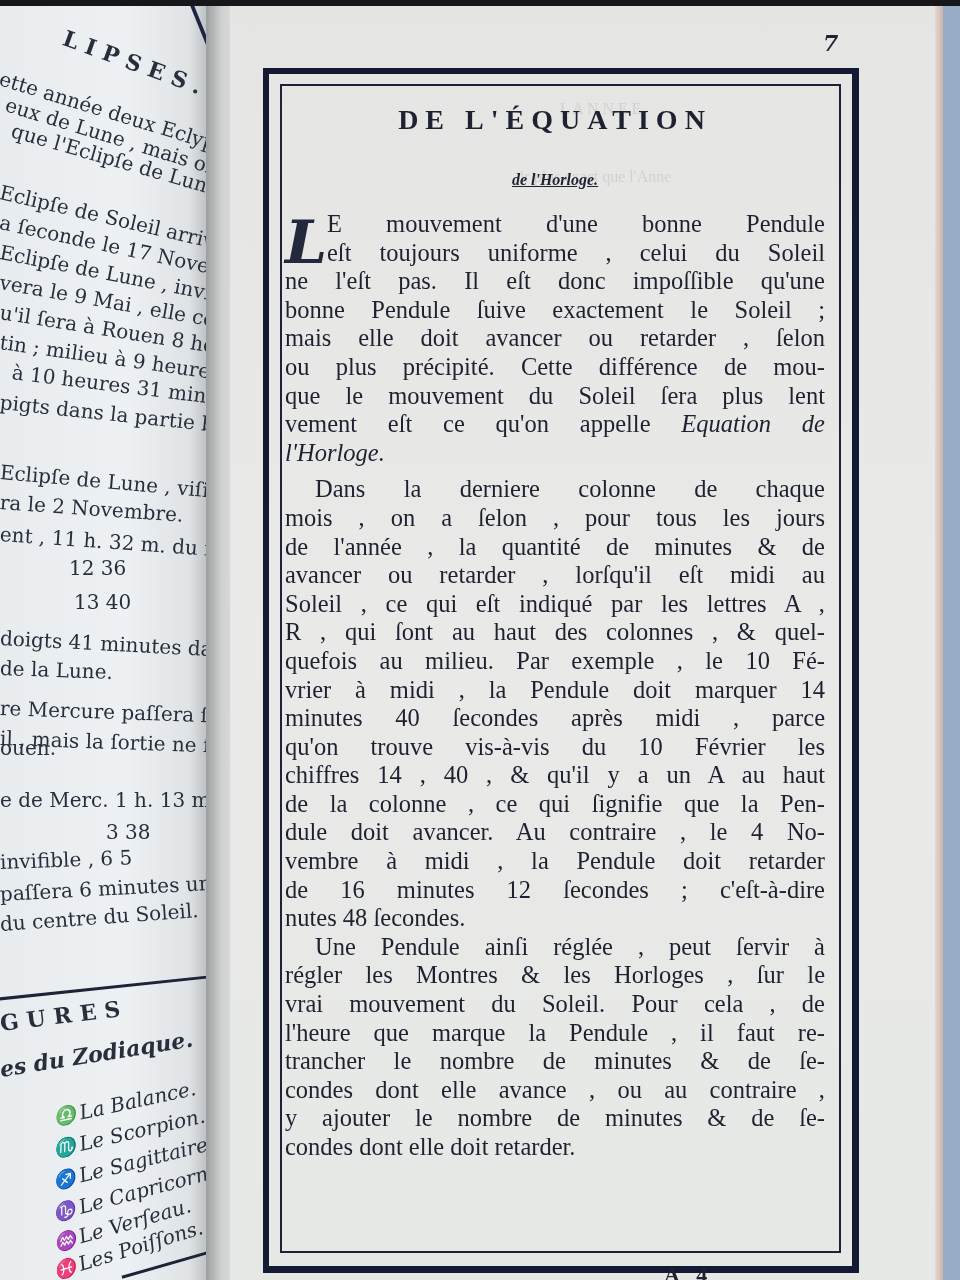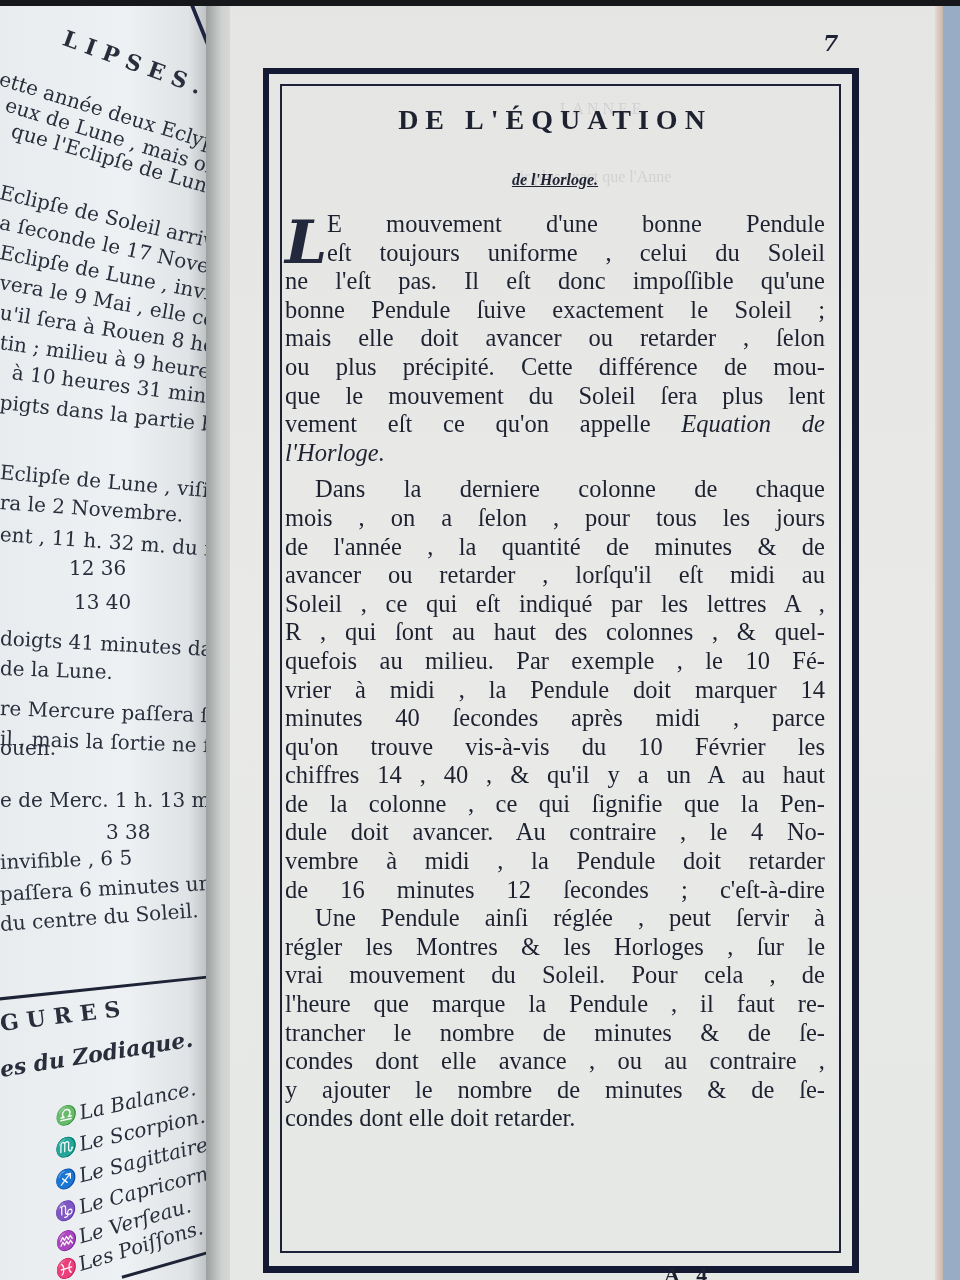--- a/index.html
+++ b/index.html
@@ -274,20 +274,21 @@
       <span class="line">R , qui ſont au haut des colonnes , &amp; quel-</span>
       <span class="line">quefois au milieu. Par exemple , le 10 Fé-</span>
       <span class="line">vrier à midi , la Pendule doit marquer 14</span>
       <span class="line">minutes 40 ſecondes après midi , parce</span>
       <span class="line">qu'on trouve vis-à-vis du 10 Février les</span>
       <span class="line">chiffres 14 , 40 , &amp; qu'il y a un A au haut</span>
       <span class="line">de la colonne , ce qui ſignifie que la Pen-</span>
       <span class="line">dule doit avancer. Au contraire , le 4 No-</span>
       <span class="line">vembre à midi , la Pendule doit retarder</span>
       <span class="line">de 16 minutes 12 ſecondes ; c'eſt-à-dire</span>
+      <span class="line last">nutes 48 ſecondes.</span>
     </div>
 
     <div class="para para3">
       <span class="line indent">Une Pendule ainſi réglée , peut ſervir à</span>
       <span class="line">régler les Montres &amp; les Horloges , ſur le</span>
       <span class="line">vrai mouvement du Soleil. Pour cela , de</span>
       <span class="line">l'heure que marque la Pendule , il faut re-</span>
       <span class="line">trancher le nombre de minutes &amp; de ſe-</span>
       <span class="line">condes dont elle avance , ou au contraire ,</span>
       <span class="line">y ajouter le nombre de minutes &amp; de ſe-</span>

